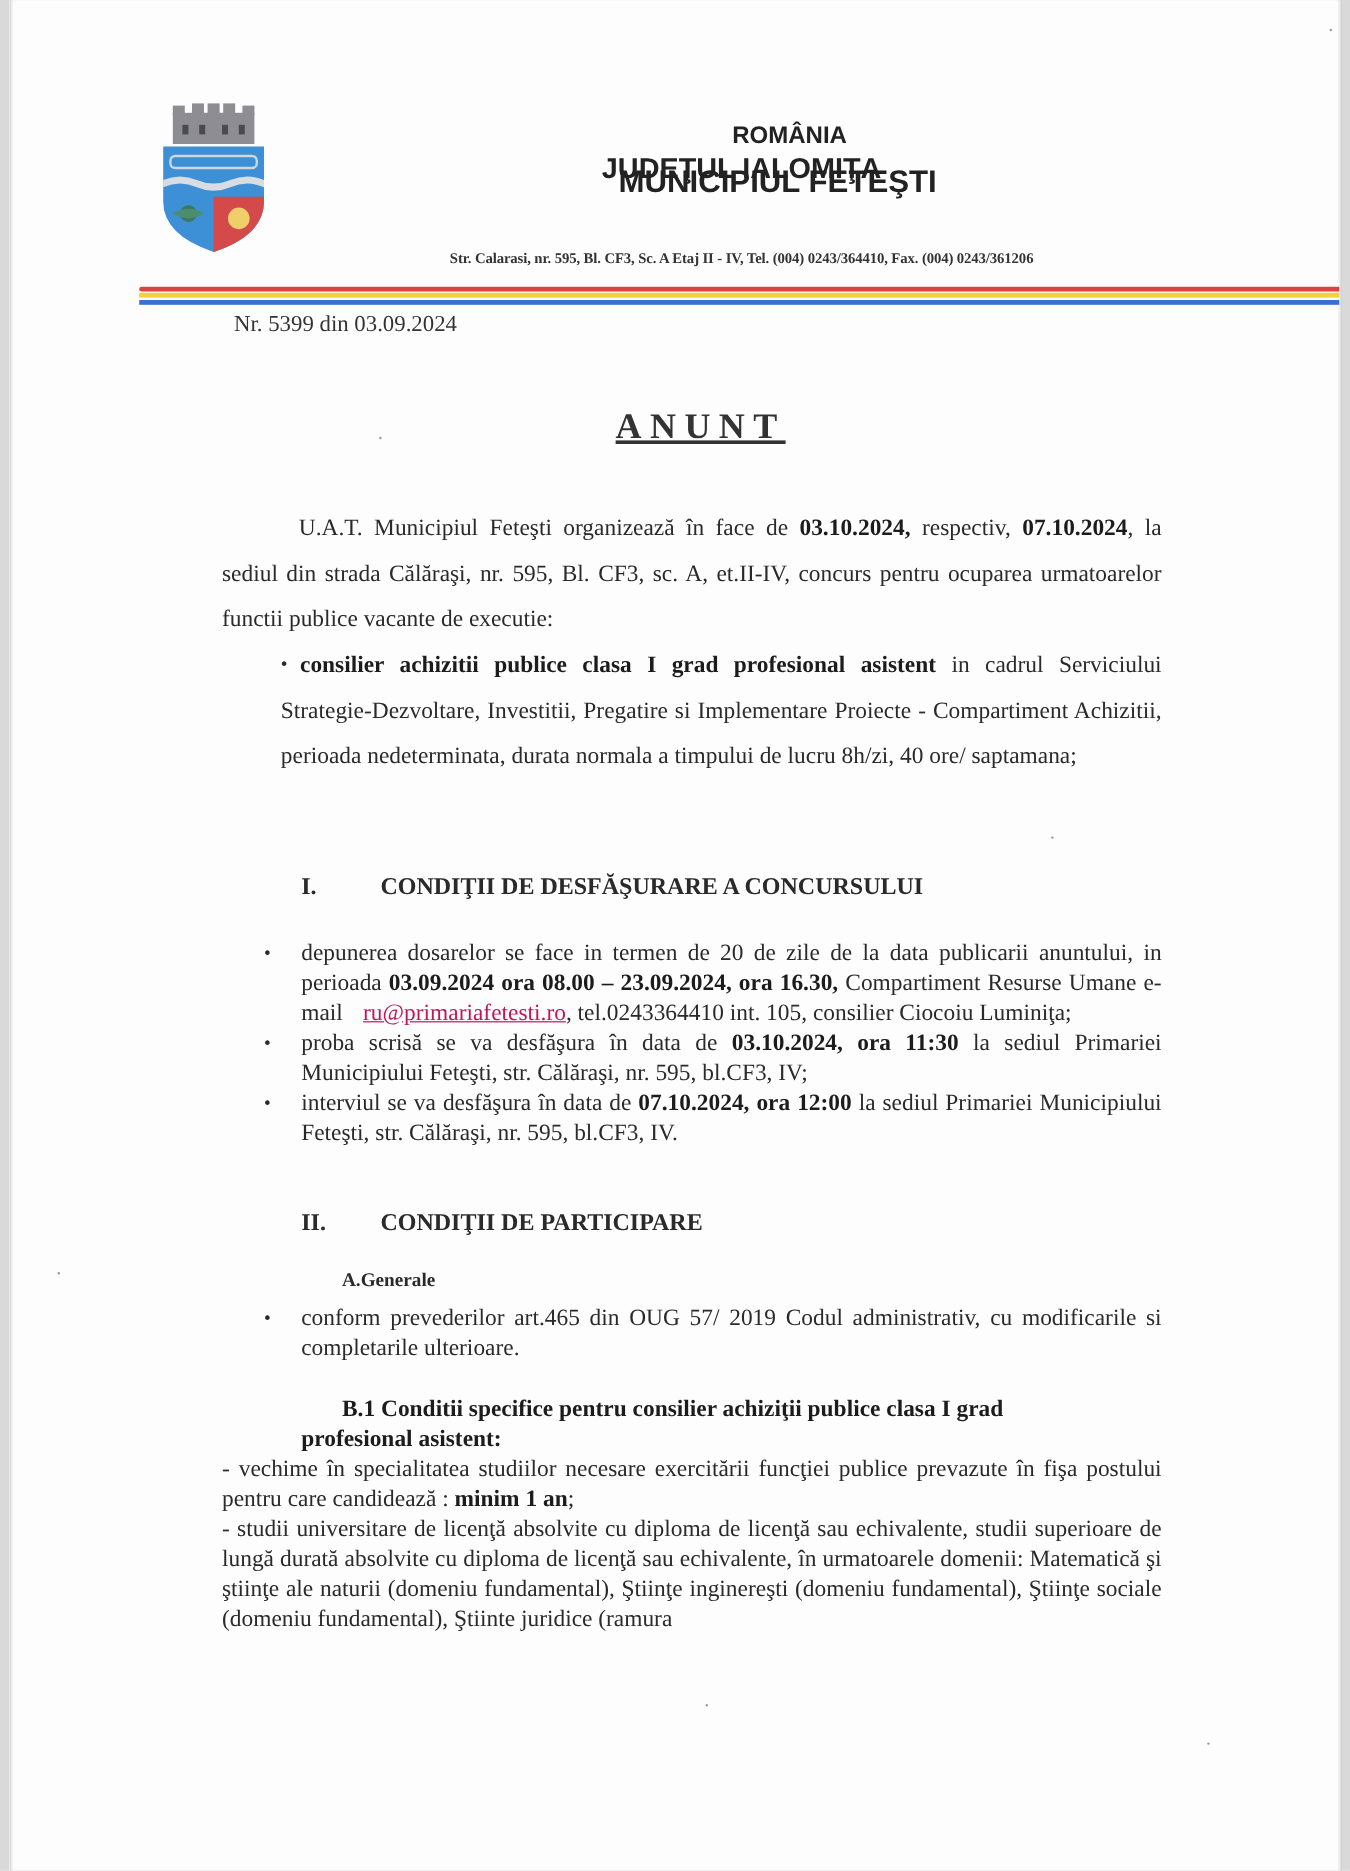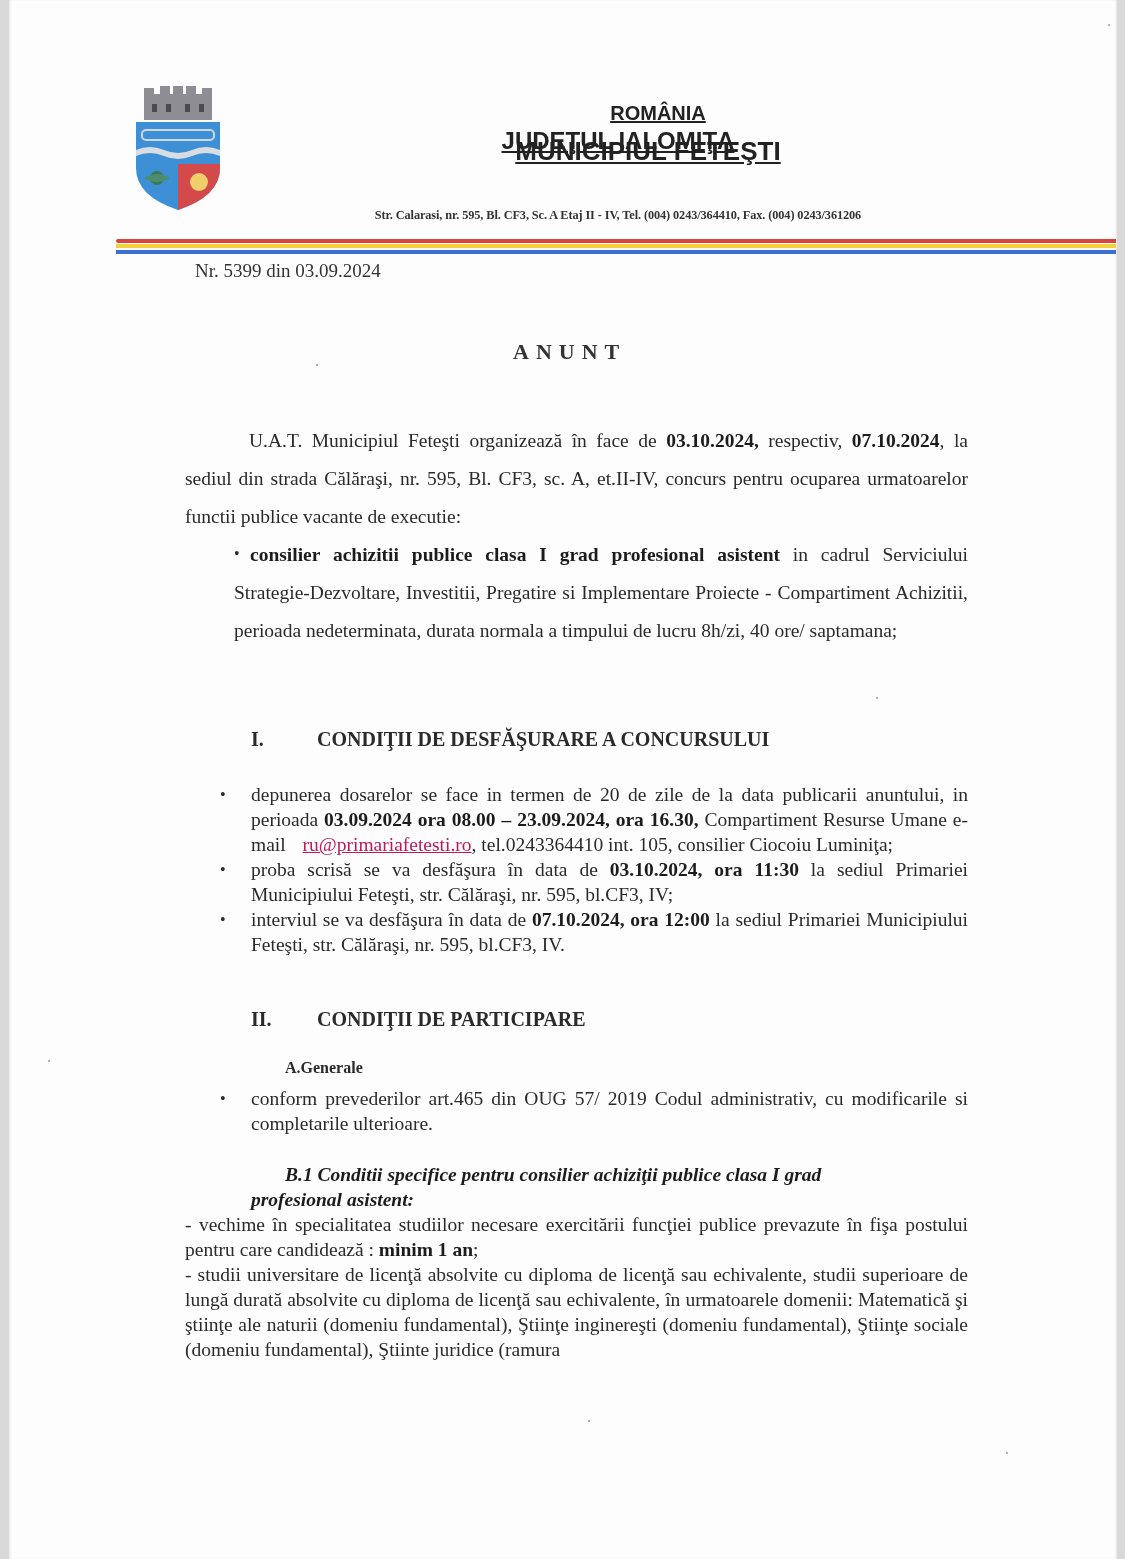--- a/index.html
+++ b/index.html
@@ -10,52 +10,52 @@
       color: #222;
     }
     .page {
       position: absolute; left: 8px; top: 0; width: 1110px; height: 1559px;
       background: #fdfdfd;
       box-shadow: inset 3px 0 3px -2px #c8c8c8, inset -3px 0 3px -2px #c8c8c8;
     }
     .abs { position: absolute; }
     
     .crest { left: 122px; top: 86px; width: 96px; height: 126px; }
-    .hdr-line { text-align: center; font-family: "Liberation Sans", sans-serif; font-weight: bold; color: #222; text-decoration: underline; }
+    .hdr-line { text-align: center; font-family: "Liberation Sans", sans-serif; font-weight: bold; color: #222; }
     .hdr1 { left: 560px; top: 102px; width: 180px; font-size: 20px; }
     .hdr2 { left: 480px; top: 127px; width: 260px; font-size: 24px; }
     .hdr3 { left: 480px; top: 136px; width: 320px; font-size: 26px; }
     .addr { left: 300px; top: 208px; width: 620px; font-size: 12.3px; font-weight: bold; text-align: center; color: #333; letter-spacing: -0.1px; }
     .stripe { left: 108px; width: 1000px; height: 4px; }
     .s-red { top: 239px; background: #d9453c; border-radius: 2px 0 0 2px; }
     .s-yel { top: 244px; background: #f2d13a; }
     .s-blu { top: 250px; background: #3c6fd0; height: 4px; }
     .nr { left: 177px; top: 260px; font-size: 19px; color: #333; margin-left: 10px; }
-    .title { left: 505px; top: 339px; font-size: 22px; font-weight: bold; letter-spacing: 7px; color: #333; }
+    .title { left: 505px; top: 339px; font-size: 30px; font-weight: bold; letter-spacing: 7px; color: #333; text-decoration: underline; }
 
     .txt { font-size: 19.5px; line-height: 38px; color: #2a2a2a; text-align: justify; }
     .txt b, .tight b { color: #1c1c1c; }
     .intro { left: 177px; top: 422px; width: 783px; }
     .intro .ind { display: inline-block; width: 64px; }
     .bullet1 { left: 226px; top: 535px; width: 734px; }
     .bullet1 .dot { display: inline-block; width: 16px; font-size: 16px; vertical-align: 2px; }
 
     .sec { font-size: 20px; font-weight: bold; color: #2a2a2a; }
     .sec .num { display: inline-block; width: 66px; }
     .sec1 { left: 243px; top: 728px; }
     .sec2 { left: 243px; top: 1008px; }
 
     .tight { font-size: 19.5px; line-height: 25px; color: #2a2a2a; text-align: justify; }
     .blist { left: 200px; width: 760px; margin: 0; padding: 0; list-style: none; }
     .blist li { position: relative; padding-left: 43px; margin: 0; }
     .blist li .dot { position: absolute; left: 12px; top: 0; font-size: 16px; }
     .bl1 { top: 782px; }
     .bl2 { top: 1086px; }
     .sub { left: 277px; top: 1059px; font-size: 16px; font-weight: bold; color: #2a2a2a; }
-    .b1 { left: 243px; top: 1162px; width: 717px; font-style: italic; }
+    .b1 { left: 243px; top: 1162px; width: 717px; }
     .b1 .first { padding-left: 34px; display: block; }
     .req { left: 177px; top: 1212px; width: 783px; }
     .link { color: #be185d; text-decoration: underline; margin-left: 12px; }
     .speck { position: absolute; width: 2px; height: 2px; background: #9a9a9a; border-radius: 1px; }
   </style>
 </head>
 <body>
 
 <div class="page">
 

